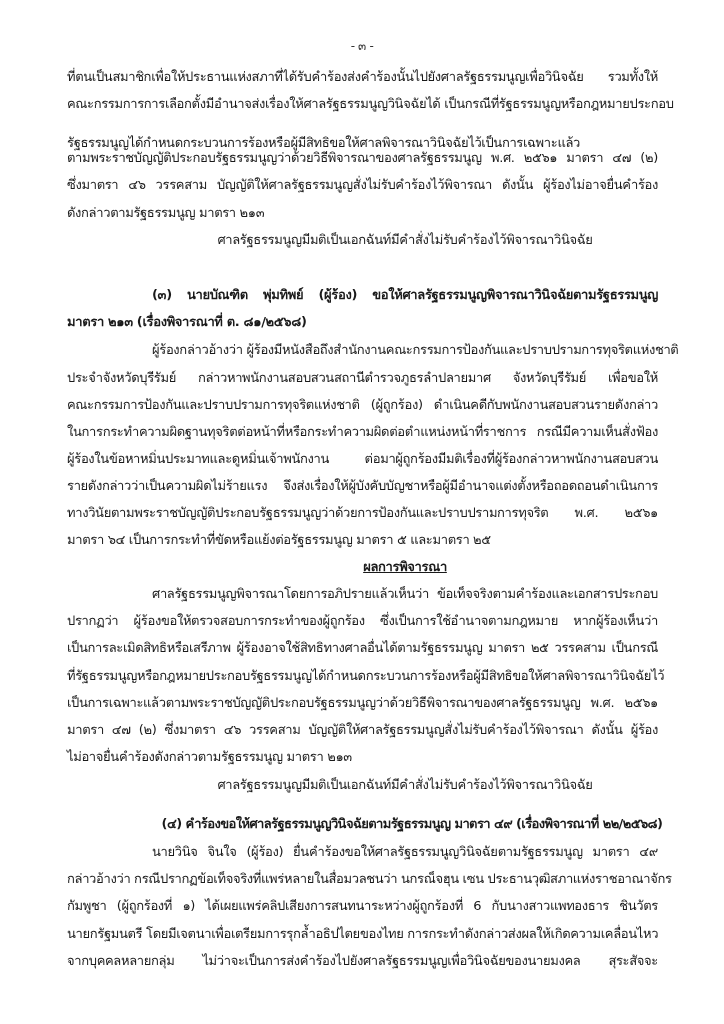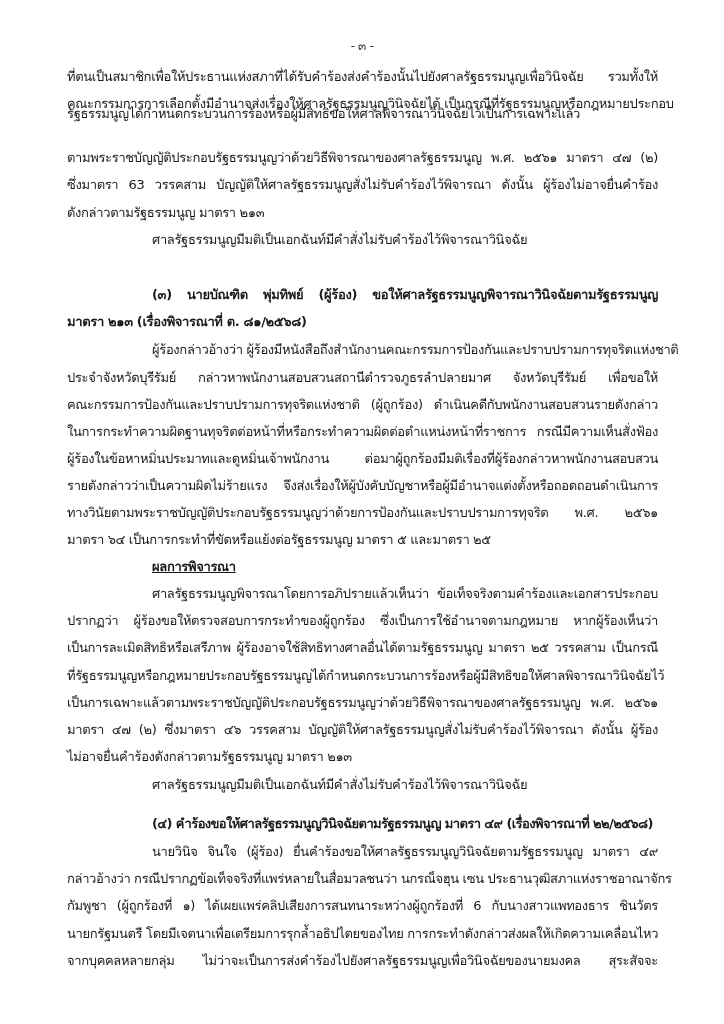--- a/index.html
+++ b/index.html
@@ -1,39 +1,39 @@
 <!DOCTYPE html>
 <html><head>
 <meta charset="utf-8">
 <style>
   html, body { margin: 0; padding: 0; background: #ffffff; }
   body { width: 724px; height: 1024px; position: relative; overflow: hidden;
          font-family: "DejaVu Sans", sans-serif; color: #1a1a1a; }
   .page { position: absolute; left: 0; top: 0; width: 724px; height: 1024px; background: #fff; }
   .line { position: absolute; left: 67px; width: 591px; font-size: 13px; line-height: 20px;
           white-space: nowrap; overflow: visible; letter-spacing: -0.35px; }
-  .indent { left: 152px; width: 506px; }
+  .indent { left: 152px; width: 506px; text-align: center; }
   .center { left: 0; width: 724px; text-align: center; }
   .bold { font-weight: bold; }
   .u { text-decoration: underline; }
   .pageno { font-size: 12px; color: #333; }
   .justify { text-align: justify; text-align-last: justify; }
 </style>
 </head>
 <body>
 
 <div class="page">
 
   <div class="line center pageno" style="top:36px">- ๓ -</div>
 
   <div class="line justify" style="top:67px">ที่ตนเป็นสมาชิกเพื่อให้ประธานแห่งสภาที่ได้รับคำร้องส่งคำร้องนั้นไปยังศาลรัฐธรรมนูญเพื่อวินิจฉัย  รวมทั้งให้</div>
   <div class="line justify" style="top:94px">คณะกรรมการการเลือกตั้งมีอำนาจส่งเรื่องให้ศาลรัฐธรรมนูญวินิจฉัยได้  เป็นกรณีที่รัฐธรรมนูญหรือกฎหมายประกอบ</div>
-  <div class="line justify" style="top:104px">รัฐธรรมนูญได้กำหนดกระบวนการร้องหรือผู้มีสิทธิขอให้ศาลพิจารณาวินิจฉัยไว้เป็นการเฉพาะแล้ว</div>
+  <div class="line justify" style="top:133px">รัฐธรรมนูญได้กำหนดกระบวนการร้องหรือผู้มีสิทธิขอให้ศาลพิจารณาวินิจฉัยไว้เป็นการเฉพาะแล้ว</div>
   <div class="line justify" style="top:148px">ตามพระราชบัญญัติประกอบรัฐธรรมนูญว่าด้วยวิธีพิจารณาของศาลรัฐธรรมนูญ พ.ศ. ๒๕๖๑ มาตรา ๔๗ (๒)</div>
-  <div class="line justify" style="top:175px">ซึ่งมาตรา 63 วรรคสาม  บัญญัติให้ศาลรัฐธรรมนูญสั่งไม่รับคำร้องไว้พิจารณา  ดังนั้น  ผู้ร้องไม่อาจยื่นคำร้อง</div>
+  <div class="line justify" style="top:175px">ซึ่งมาตรา ๔๖ วรรคสาม  บัญญัติให้ศาลรัฐธรรมนูญสั่งไม่รับคำร้องไว้พิจารณา  ดังนั้น  ผู้ร้องไม่อาจยื่นคำร้อง</div>
   <div class="line" style="top:203px">ดังกล่าวตามรัฐธรรมนูญ  มาตรา ๒๑๓</div>
   <div class="line indent" style="top:230px">ศาลรัฐธรรมนูญมีมติเป็นเอกฉันท์มีคำสั่งไม่รับคำร้องไว้พิจารณาวินิจฉัย</div>
 
   <div class="line indent bold justify" style="top:285px">(๓) นายบัณฑิต  พุ่มทิพย์  (ผู้ร้อง)  ขอให้ศาลรัฐธรรมนูญพิจารณาวินิจฉัยตามรัฐธรรมนูญ</div>
   <div class="line bold" style="top:312px">มาตรา ๒๑๓ (เรื่องพิจารณาที่  ต. ๘๑/๒๕๖๘)</div>
   <div class="line indent justify" style="top:340px">ผู้ร้องกล่าวอ้างว่า  ผู้ร้องมีหนังสือถึงสำนักงานคณะกรรมการป้องกันและปราบปรามการทุจริตแห่งชาติ</div>
   <div class="line justify" style="top:395px">คณะกรรมการป้องกันและปราบปรามการทุจริตแห่งชาติ (ผู้ถูกร้อง) ดำเนินคดีกับพนักงานสอบสวนรายดังกล่าว</div>
   <div class="line justify" style="top:368px">ประจำจังหวัดบุรีรัมย์  กล่าวหาพนักงานสอบสวนสถานีตำรวจภูธรลำปลายมาศ  จังหวัดบุรีรัมย์  เพื่อขอให้</div>
   <div class="line justify" style="top:422px">ในการกระทำความผิดฐานทุจริตต่อหน้าที่หรือกระทำความผิดต่อตำแหน่งหน้าที่ราชการ  กรณีมีความเห็นสั่งฟ้อง</div>
   <div class="line justify" style="top:449px">ผู้ร้องในข้อหาหมิ่นประมาทและดูหมิ่นเจ้าพนักงาน  ต่อมาผู้ถูกร้องมีมติเรื่องที่ผู้ร้องกล่าวหาพนักงานสอบสวน</div>

